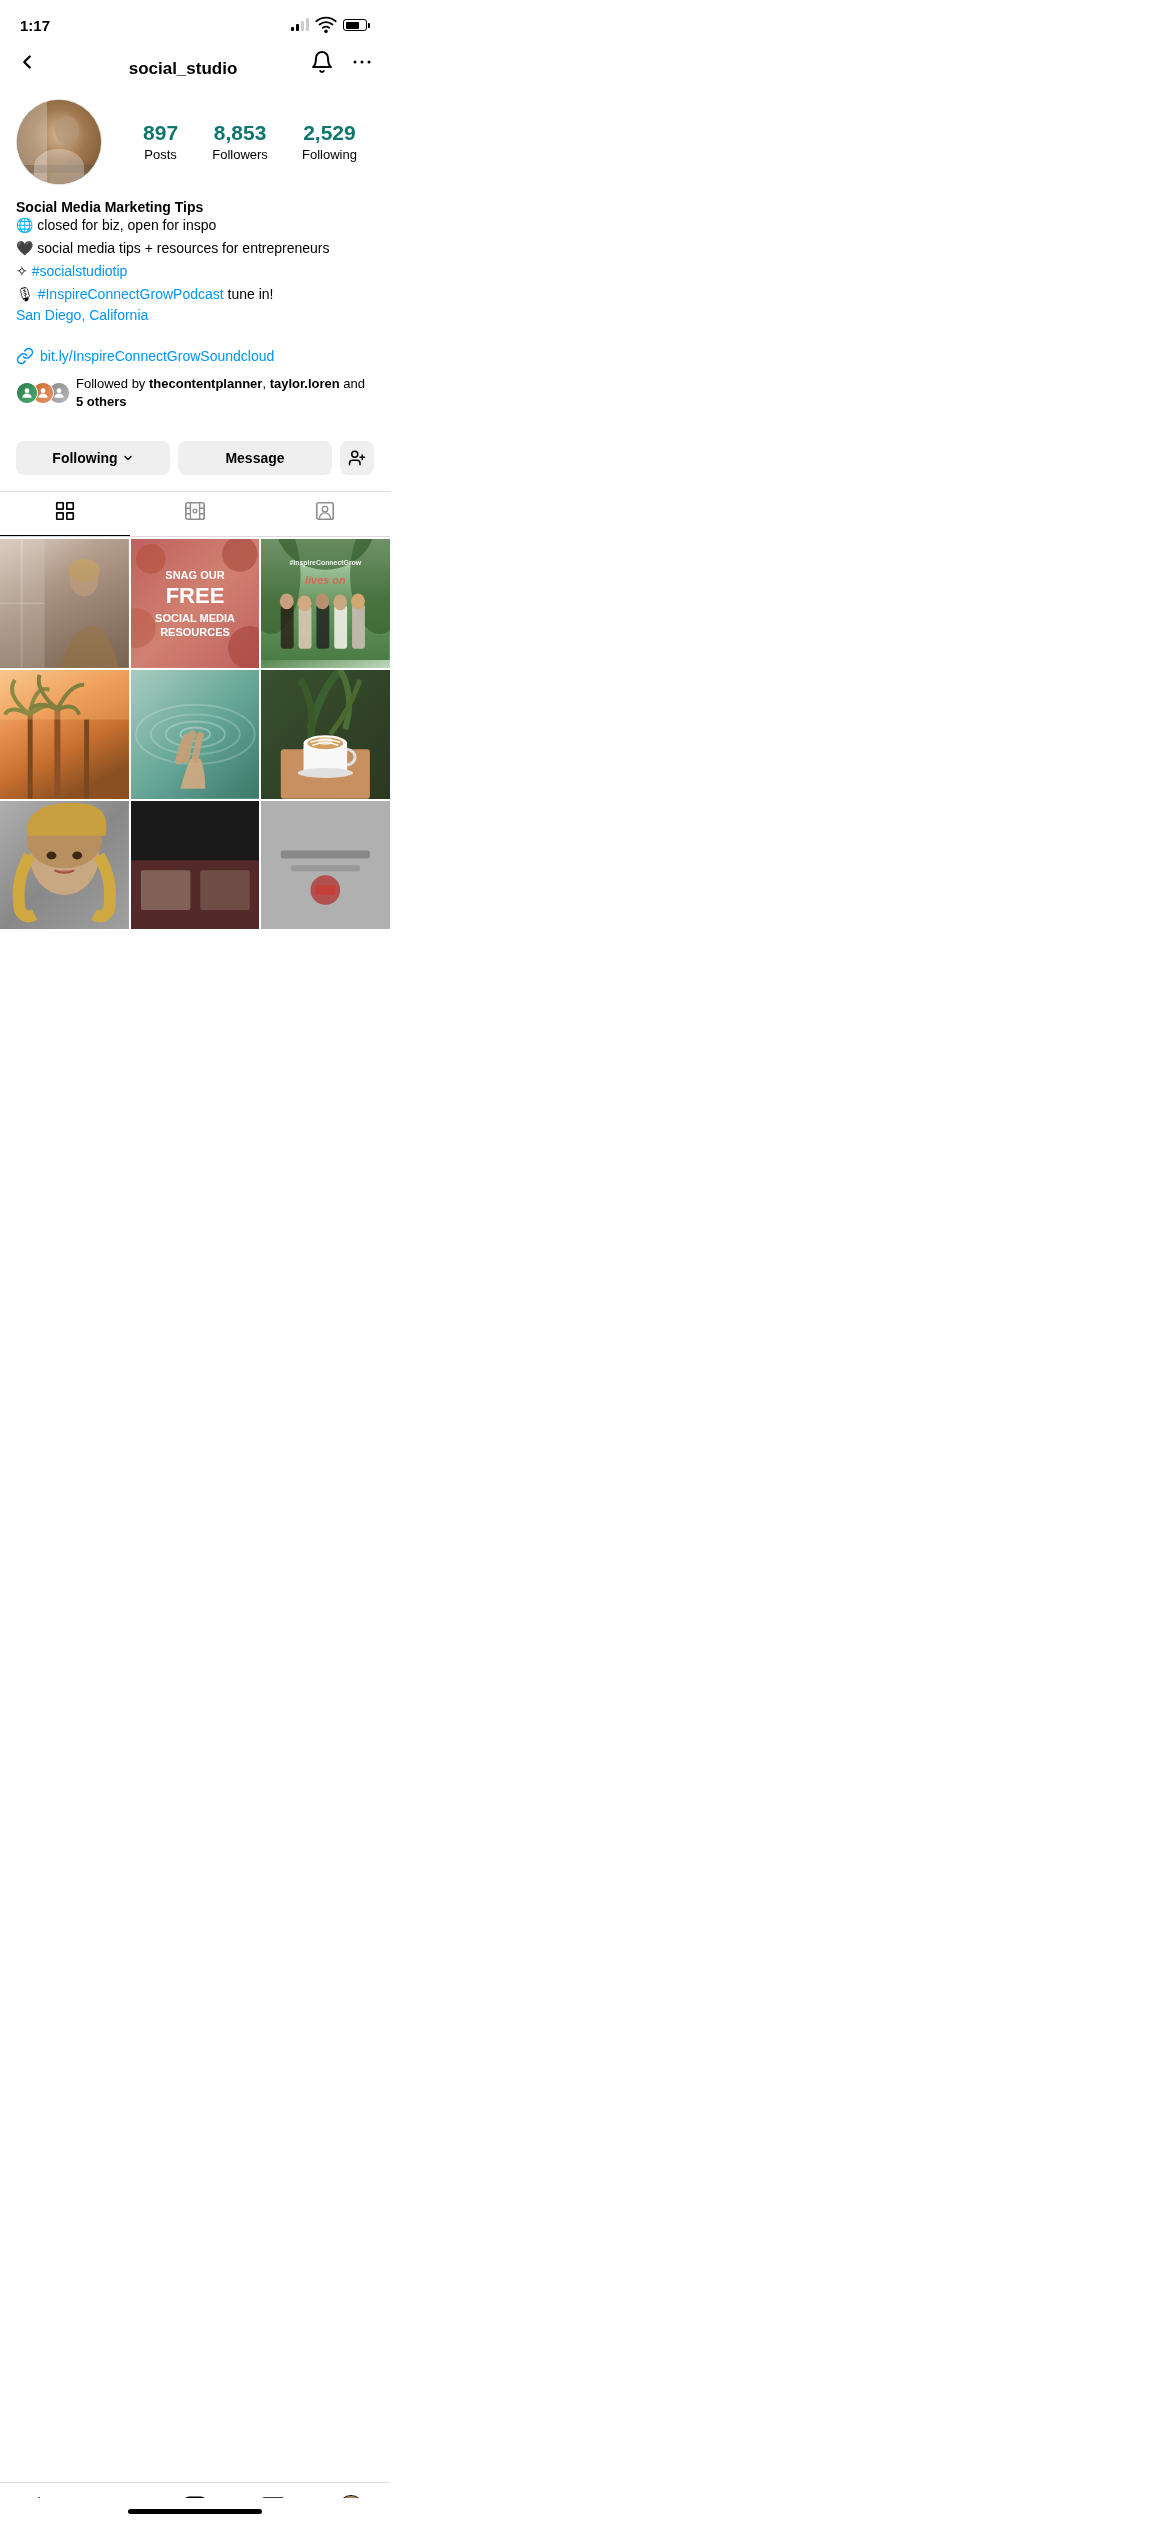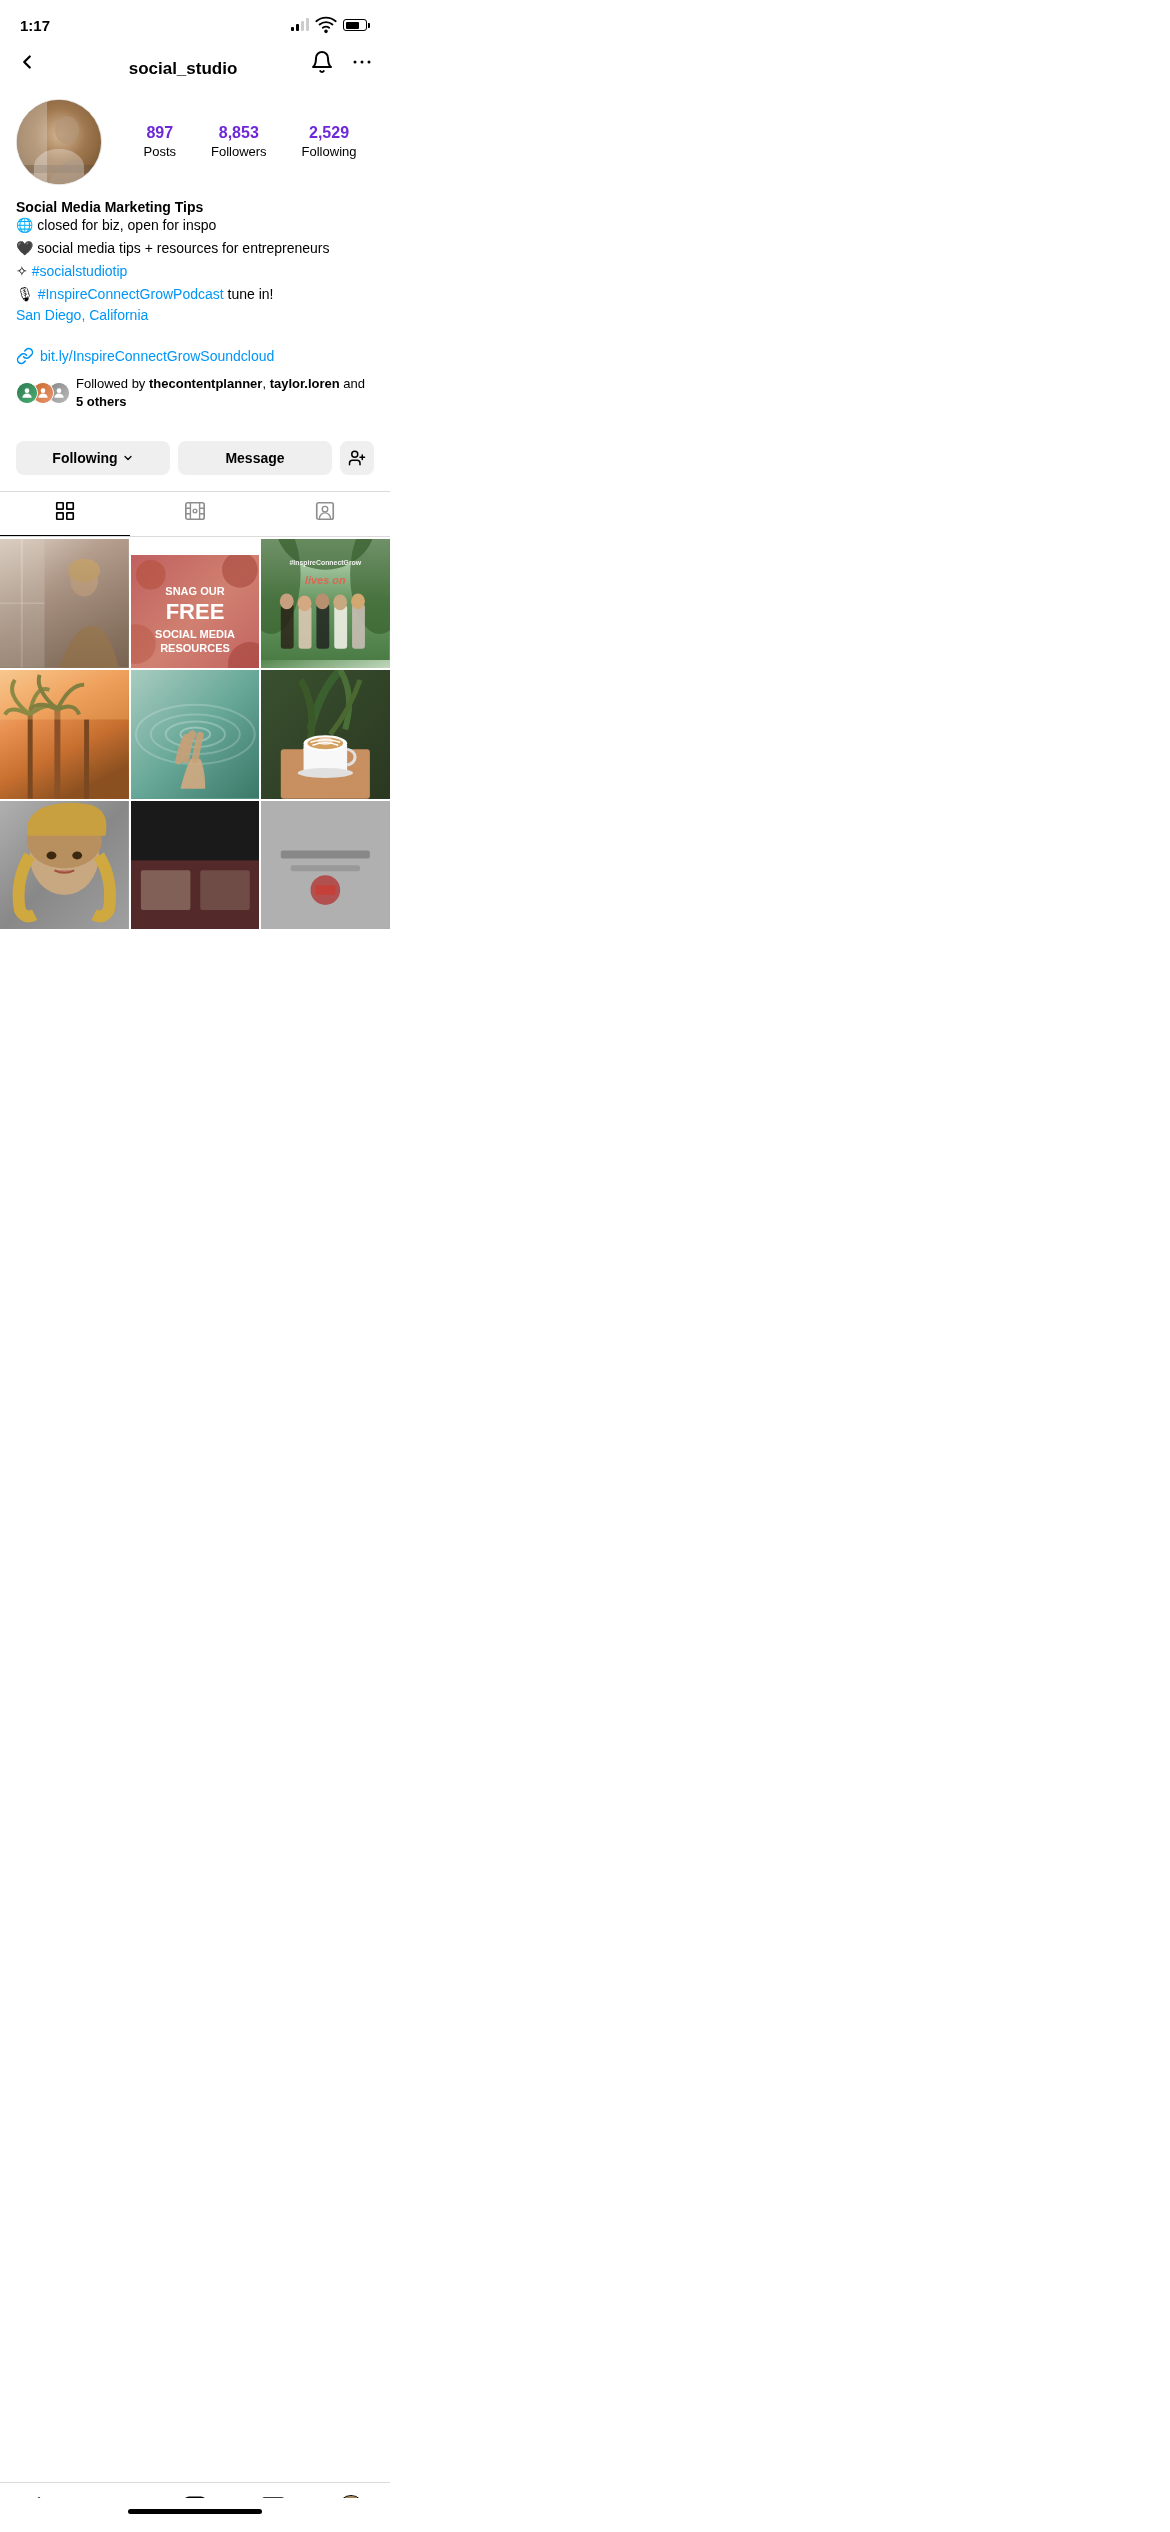--- a/index.html
+++ b/index.html
@@ -153,23 +153,23 @@
 
     .stats-row {
       display: flex;
       flex: 1;
       justify-content: space-around;
     }
     .stat-item {
       text-align: center;
     }
     .stat-number {
-      font-size: 16px;
+      font-size: 21px;
       font-weight: 700;
-      color: #6d28d9;
+      color: #0f766e;
       display: block;
     }
     .stat-label {
       font-size: 13px;
       color: #000;
     }
 
     
     .bio-section {
       padding: 0 16px;
@@ -370,21 +370,20 @@
       inset: 0;
       background: linear-gradient(180deg, rgba(200,180,160,0.3) 0%, rgba(120,100,80,0.5) 100%);
     }
 
     .grid-img-2 {
       background: linear-gradient(135deg, #c46060 0%, #d4756a 30%, #e8a090 60%, #c46060 100%);
       position: relative;
       display: flex;
       align-items: flex-end;
       justify-content: center;
-      margin-top: 16px;
     }
     .grid-img-2-text {
       color: white;
       font-weight: 900;
       font-size: 11px;
       text-align: center;
       line-height: 1.3;
       padding: 8px;
       text-transform: uppercase;
     }

